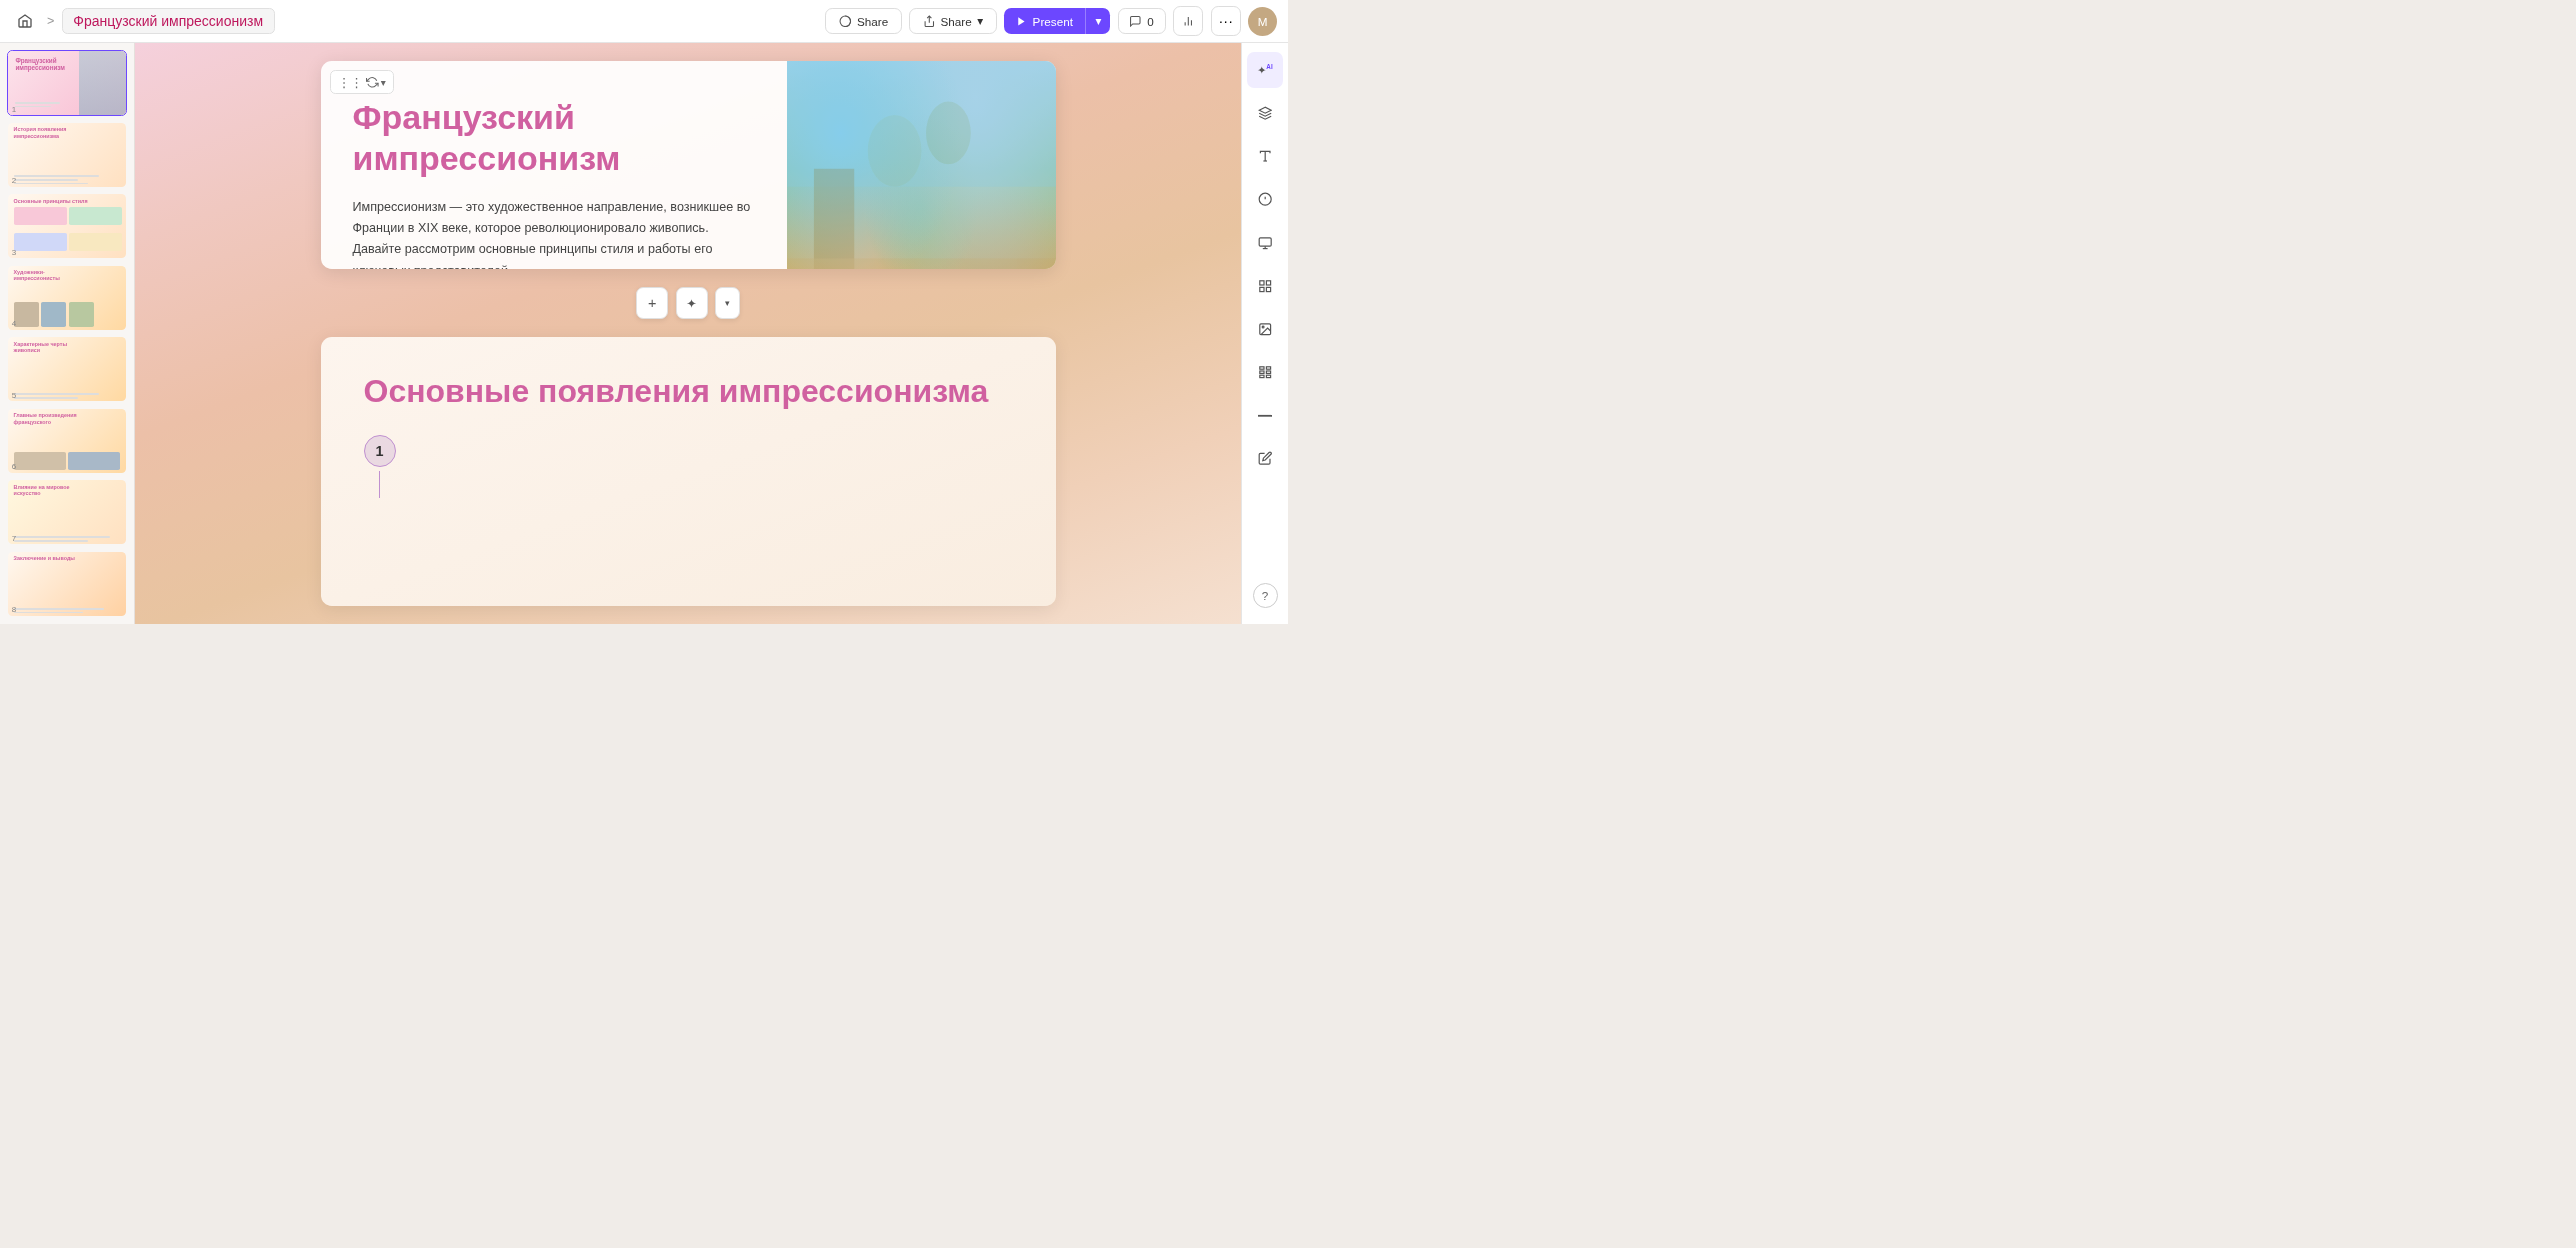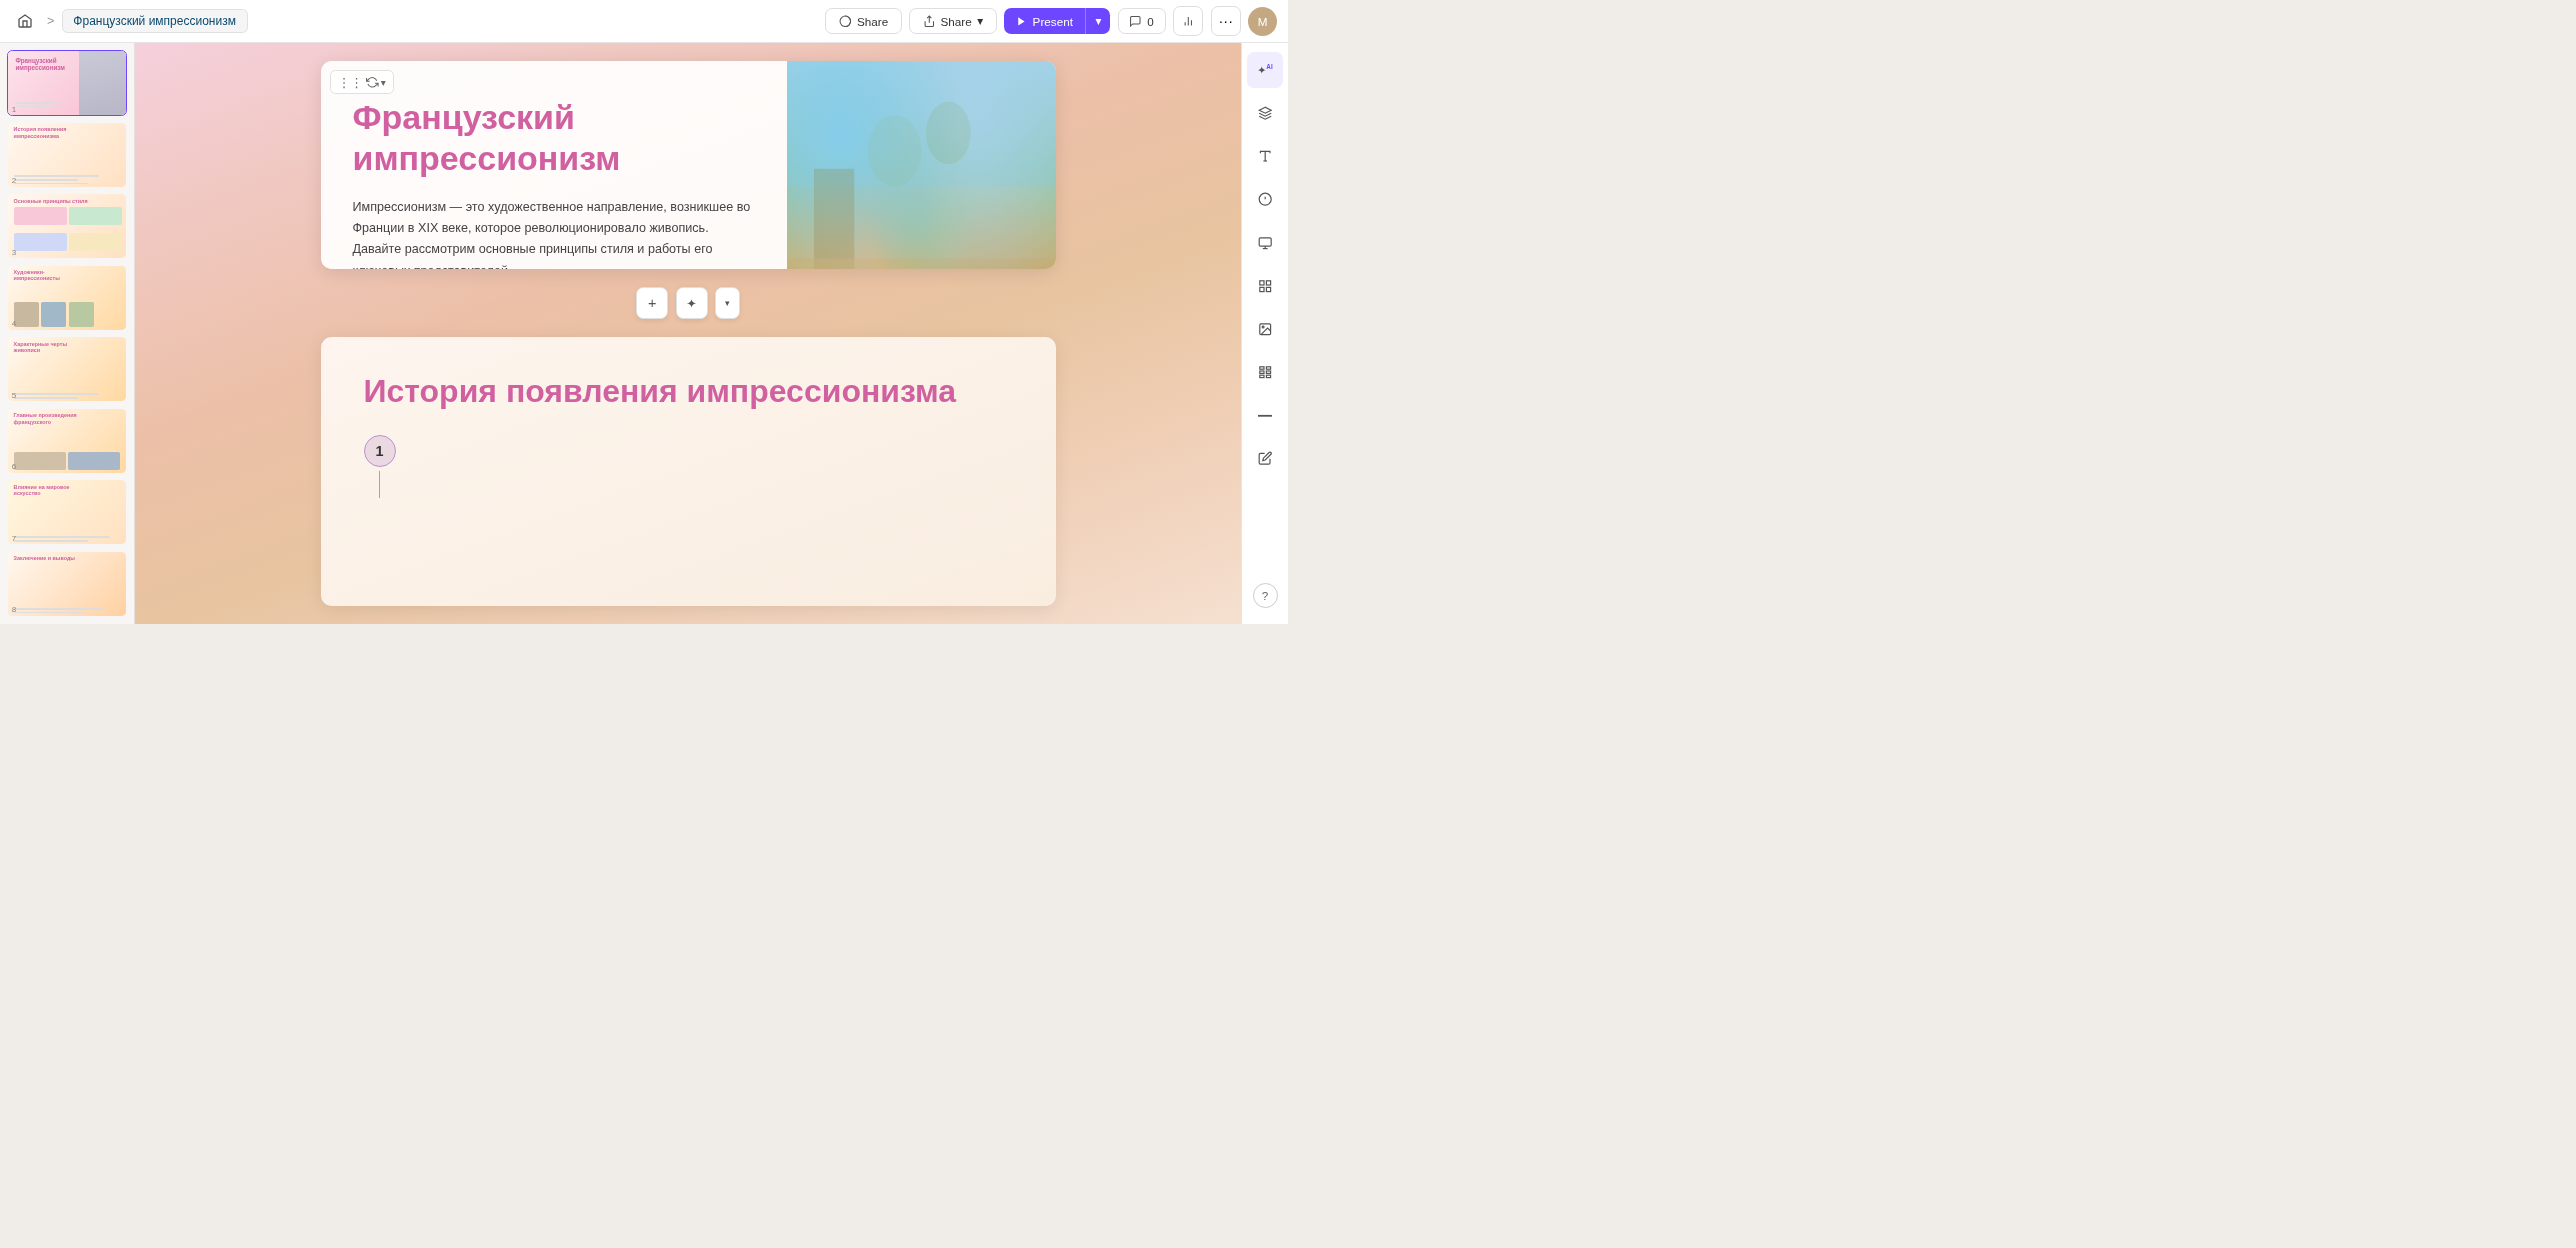--- a/index.html
+++ b/index.html
@@ -27,22 +27,22 @@
       width: 29px; height: 29px;
       display: flex; align-items: center; justify-content: center;
       border-radius: 5.4px;
       cursor: pointer;
     }
     .breadcrumb-sep {
       color: #999;
       font-size: 12.6px;
     }
     .breadcrumb-title {
-      font-size: 12px;
-      color: #0c4a6e;
+      font-size: 14px;
+      color: #be185d;
       background: #f5f5f5;
       border: 0.9px solid #e0e0e0;
       border-radius: 5.4px;
       padding: 3.6px 10.8px;
     }
     .topbar-right {
       display: flex;
       align-items: center;
       gap: 7.2px;
     }
@@ -651,21 +651,21 @@
       </div>
     </div>
 
     <div class="slide-controls">
       <div class="ctrl-btn">+</div>
       <div class="ctrl-magic">✦</div>
       <div class="ctrl-dropdown">▾</div>
     </div>
 
     <div class="slide-card-2">
-      <div class="slide2-title">История появления импрессионизма</div>
+      <div class="slide2-title">Основные появления импрессионизма</div>
 
       <div class="timeline-item">
         <div class="timeline-num-wrap">
           <div class="timeline-num">1</div>
           <div class="timeline-line"></div>
         </div>
       </div>
     </div>
 
   </div>

